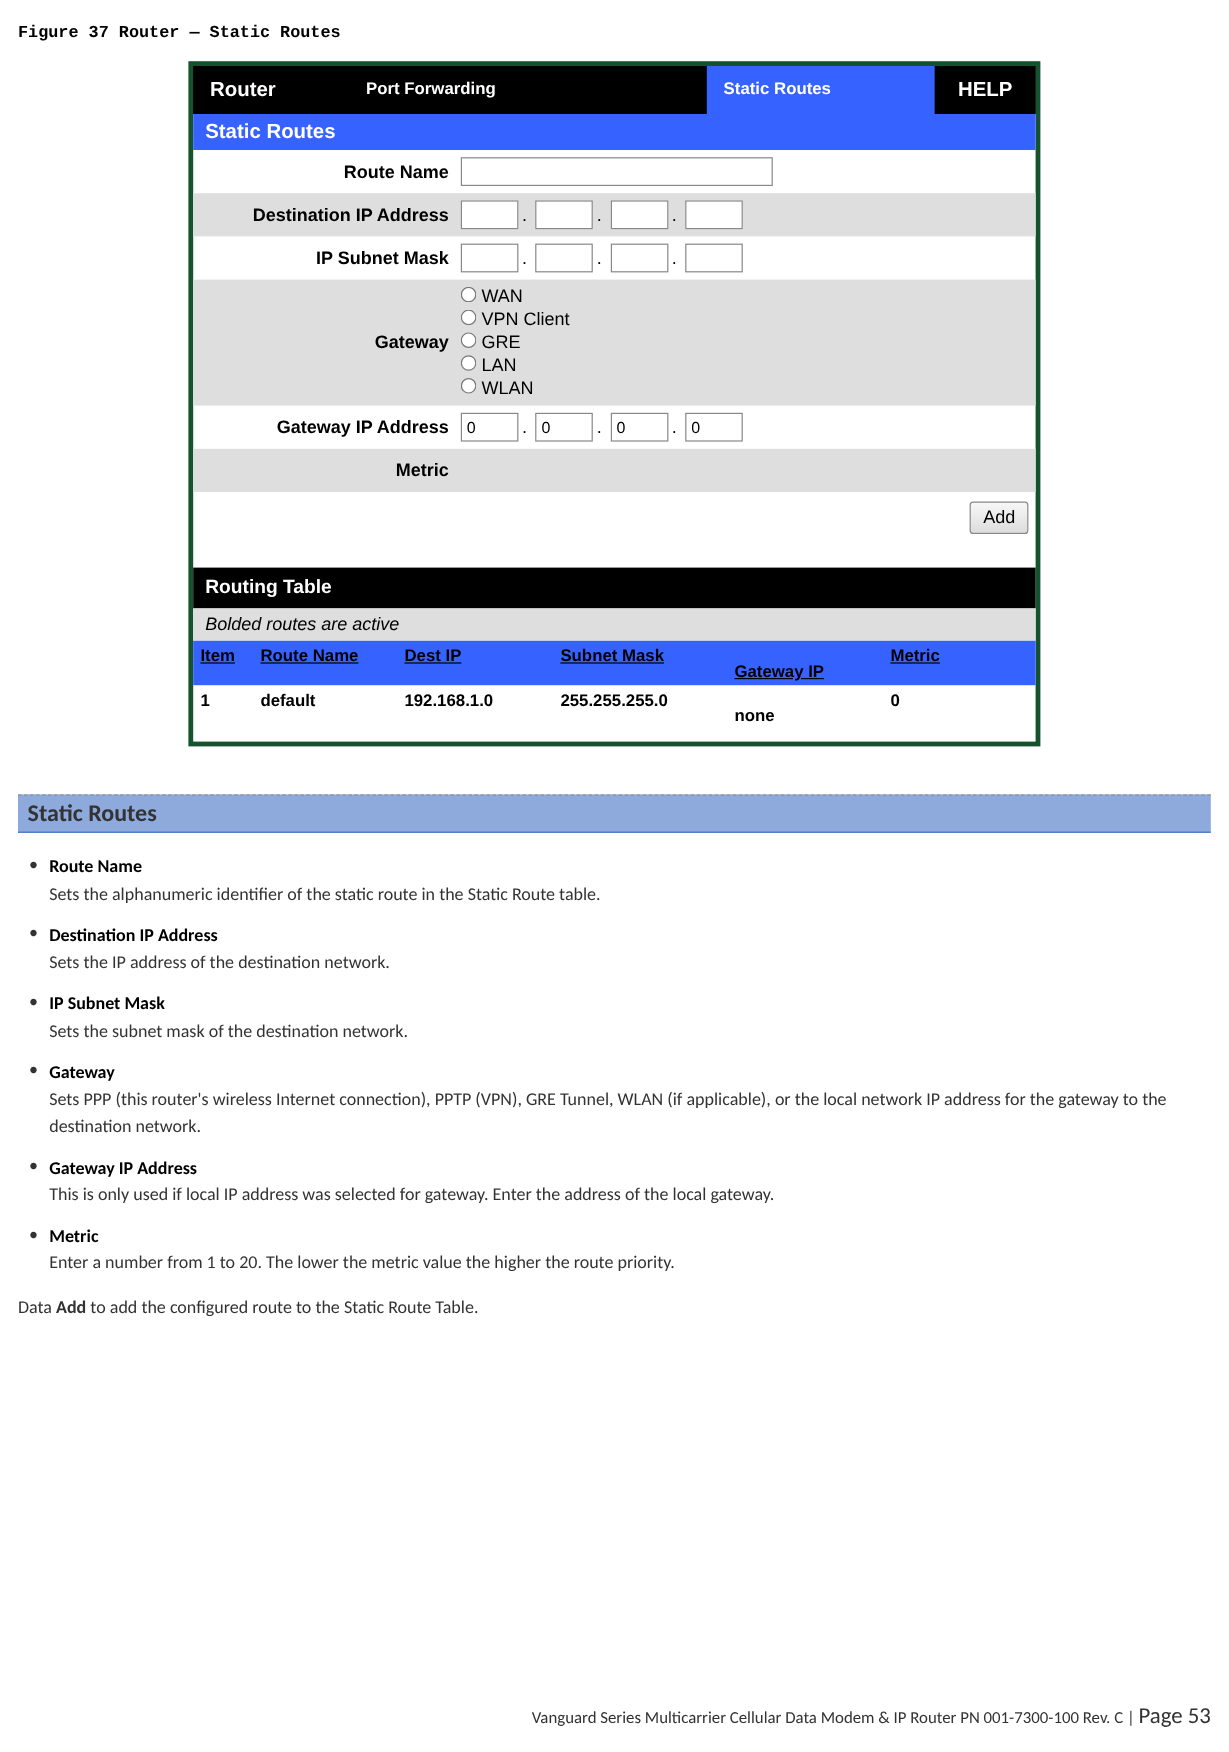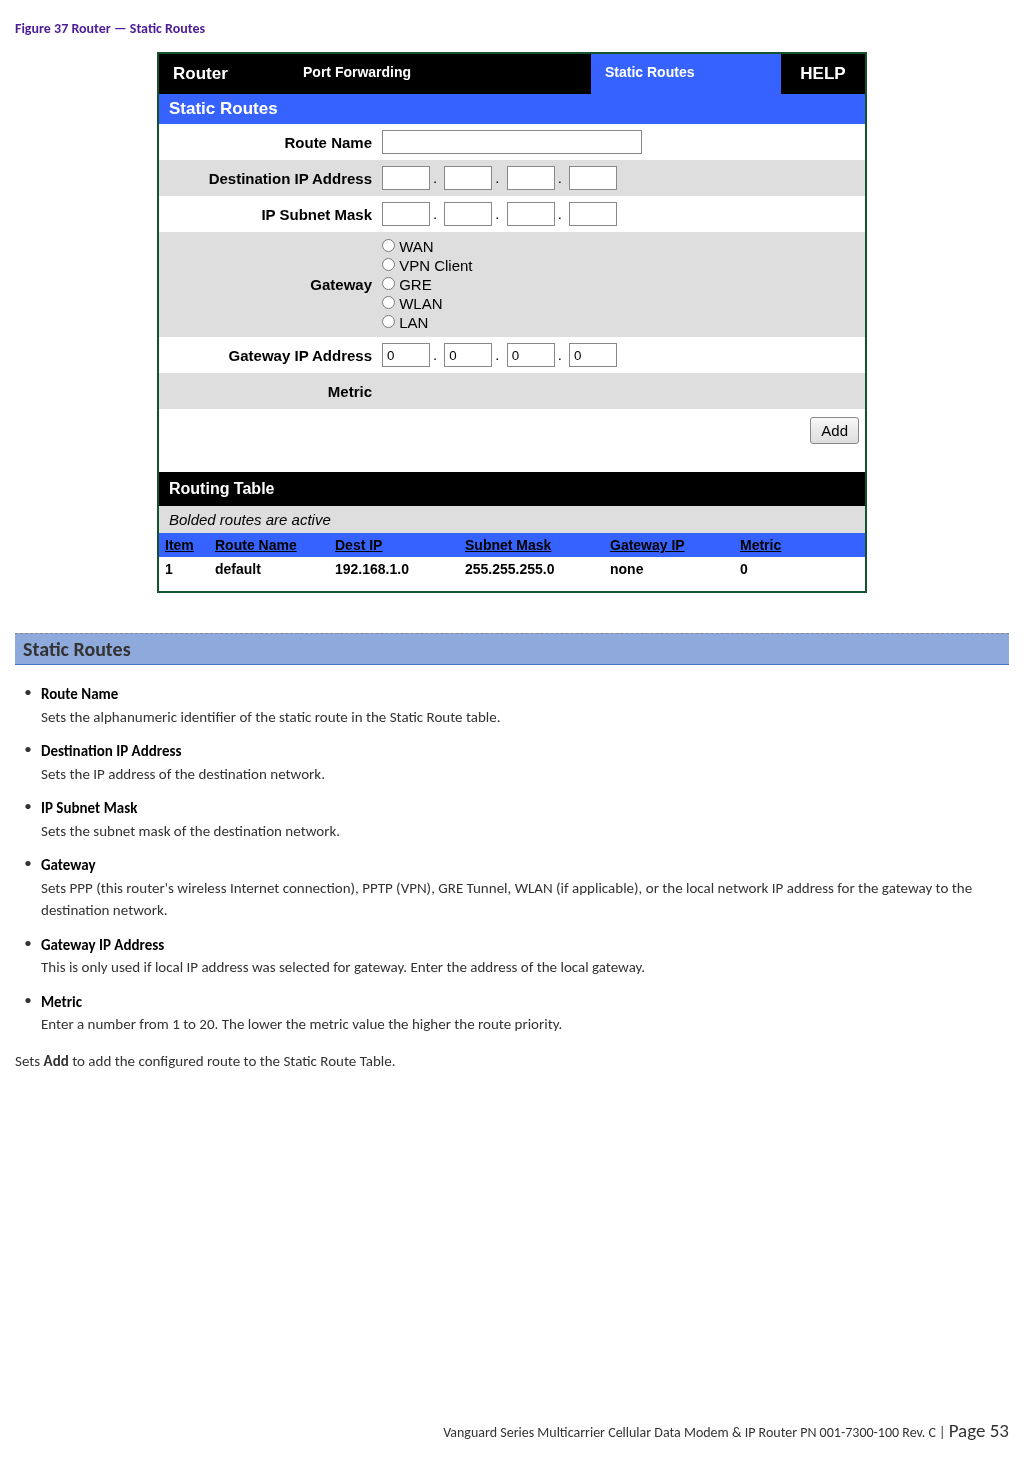--- a/index.html
+++ b/index.html
@@ -7,27 +7,28 @@
       font-family: Calibri, Arial, sans-serif;
       font-size: 15px;
       width: 1024px;
       height: 1460px;
       padding: 20px 15px;
       position: relative;
       background: white;
       color: #333;
     }
     .figure-caption {
-      color: #4c1d95;
+      color: #000000;
       font-weight: bold;
       font-size: 14px;
       margin-bottom: 15px;
+      font-family: Liberation Mono, monospace;
     }
     .router-box {
-      border: 2px solid #14532d;
+      border: 4px solid #14532d;
       width: 710px;
       margin: 0 auto 40px;
       font-family: Arial, sans-serif;
       font-size: 15px;
       background: #fff;
     }
     .nav-row {
       display: flex;
       background: #000;
       color: #fff;
@@ -140,21 +141,21 @@
       color: #000;
       font-weight: bold;
       font-size: 14px;
       text-decoration: underline;
     }
     .rt-head div, .rt-row div { padding: 4px 6px; }
     .col-item { width: 50px; }
     .col-name { width: 120px; }
     .col-dest { width: 130px; }
     .col-mask { width: 145px; }
-    .col-gw   { width: 130px; }
+    .col-gw   { width: 130px; margin-top: 13px; }
     .col-metric { width: 70px; }
     .rt-row {
       display: flex;
       font-weight: bold;
       font-size: 14px;
       color: #000;
     }
     .desc-heading {
       background: #8ea9db;
       border-top: 1px dashed #888;
@@ -220,22 +221,22 @@
       <input class="ip-oct" style="">
     </div>
   </div>
 
   <div class="form-row alt">
     <div class="form-label">Gateway</div>
     <div class="form-cell radio-list">
       <label><input type="radio" name="gw" style=""> <span>WAN</span></label>
       <label><input type="radio" name="gw" style=""> <span>VPN Client</span></label>
       <label><input type="radio" name="gw" style=""> <span>GRE</span></label>
+      <label><input type="radio" name="gw" style=""> <span>LAN</span></label>
       <label><input type="radio" name="gw" style=""> <span>WLAN</span></label>
-      <label><input type="radio" name="gw" style=""> <span>LAN</span></label>
     </div>
   </div>
 
   <div class="form-row">
     <div class="form-label">Gateway IP Address</div>
     <div class="form-cell">
       <input class="ip-oct" value="0" style=""><span class="dot">.</span>
       <input class="ip-oct" value="0" style=""><span class="dot">.</span>
       <input class="ip-oct" value="0" style=""><span class="dot">.</span>
       <input class="ip-oct" value="0" style="">
@@ -317,18 +318,18 @@
 
 <div class="bullet-item">
   <div class="bullet-dot">•</div>
   <div class="bullet-body">
     <b>Metric</b><br>
     <span>Enter a number from 1 to 20. The lower the metric value the higher the route priority.</span>
   </div>
 </div>
 
 <div class="after-bullets">
-  <span>Sets </span><b>Add</b><span> to add the configured route to the Static Route Table.</span>
+  <span>Data </span><b>Add</b><span> to add the configured route to the Static Route Table.</span>
 </div>
 
 <div class="footer">
   <span>Vanguard Series Multicarrier Cellular Data Modem &amp; IP Router PN 001-7300-100 Rev. C</span><span> | </span><span class="pg">Page 53</span>
 </div>
 
 </body></html>

